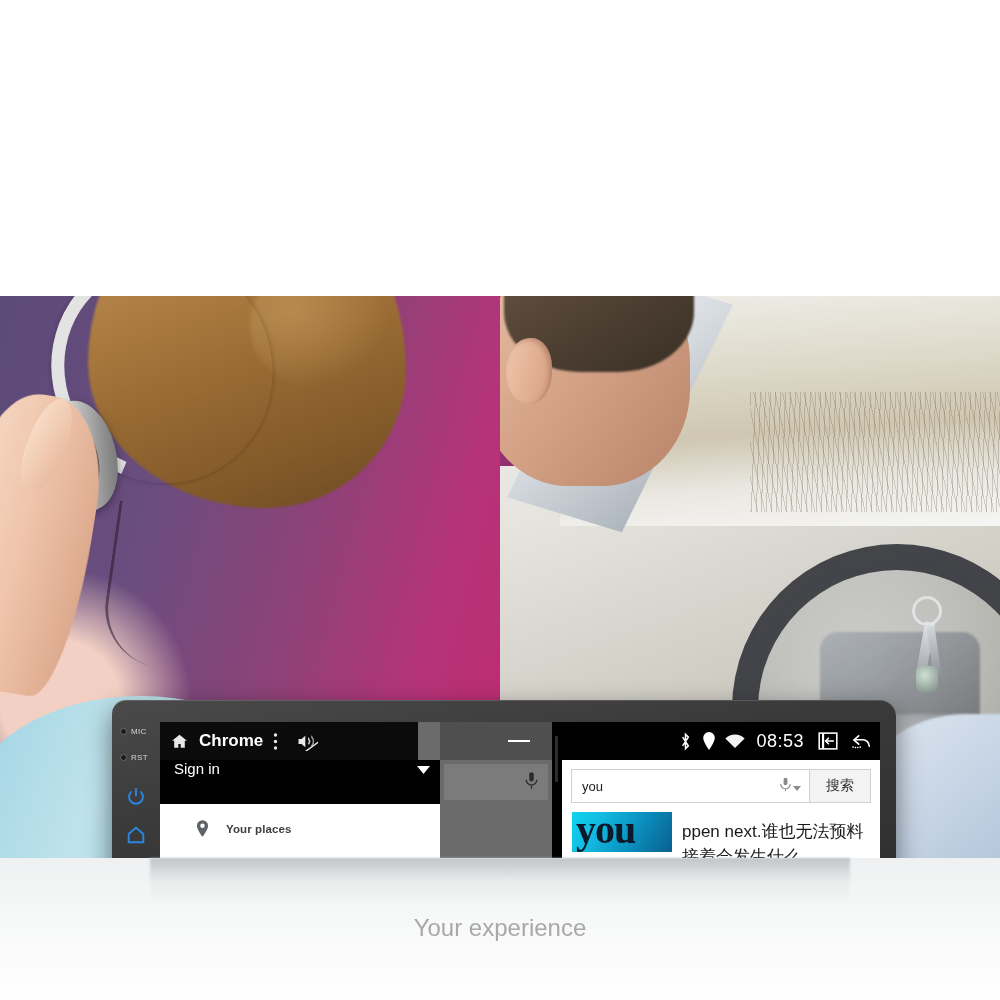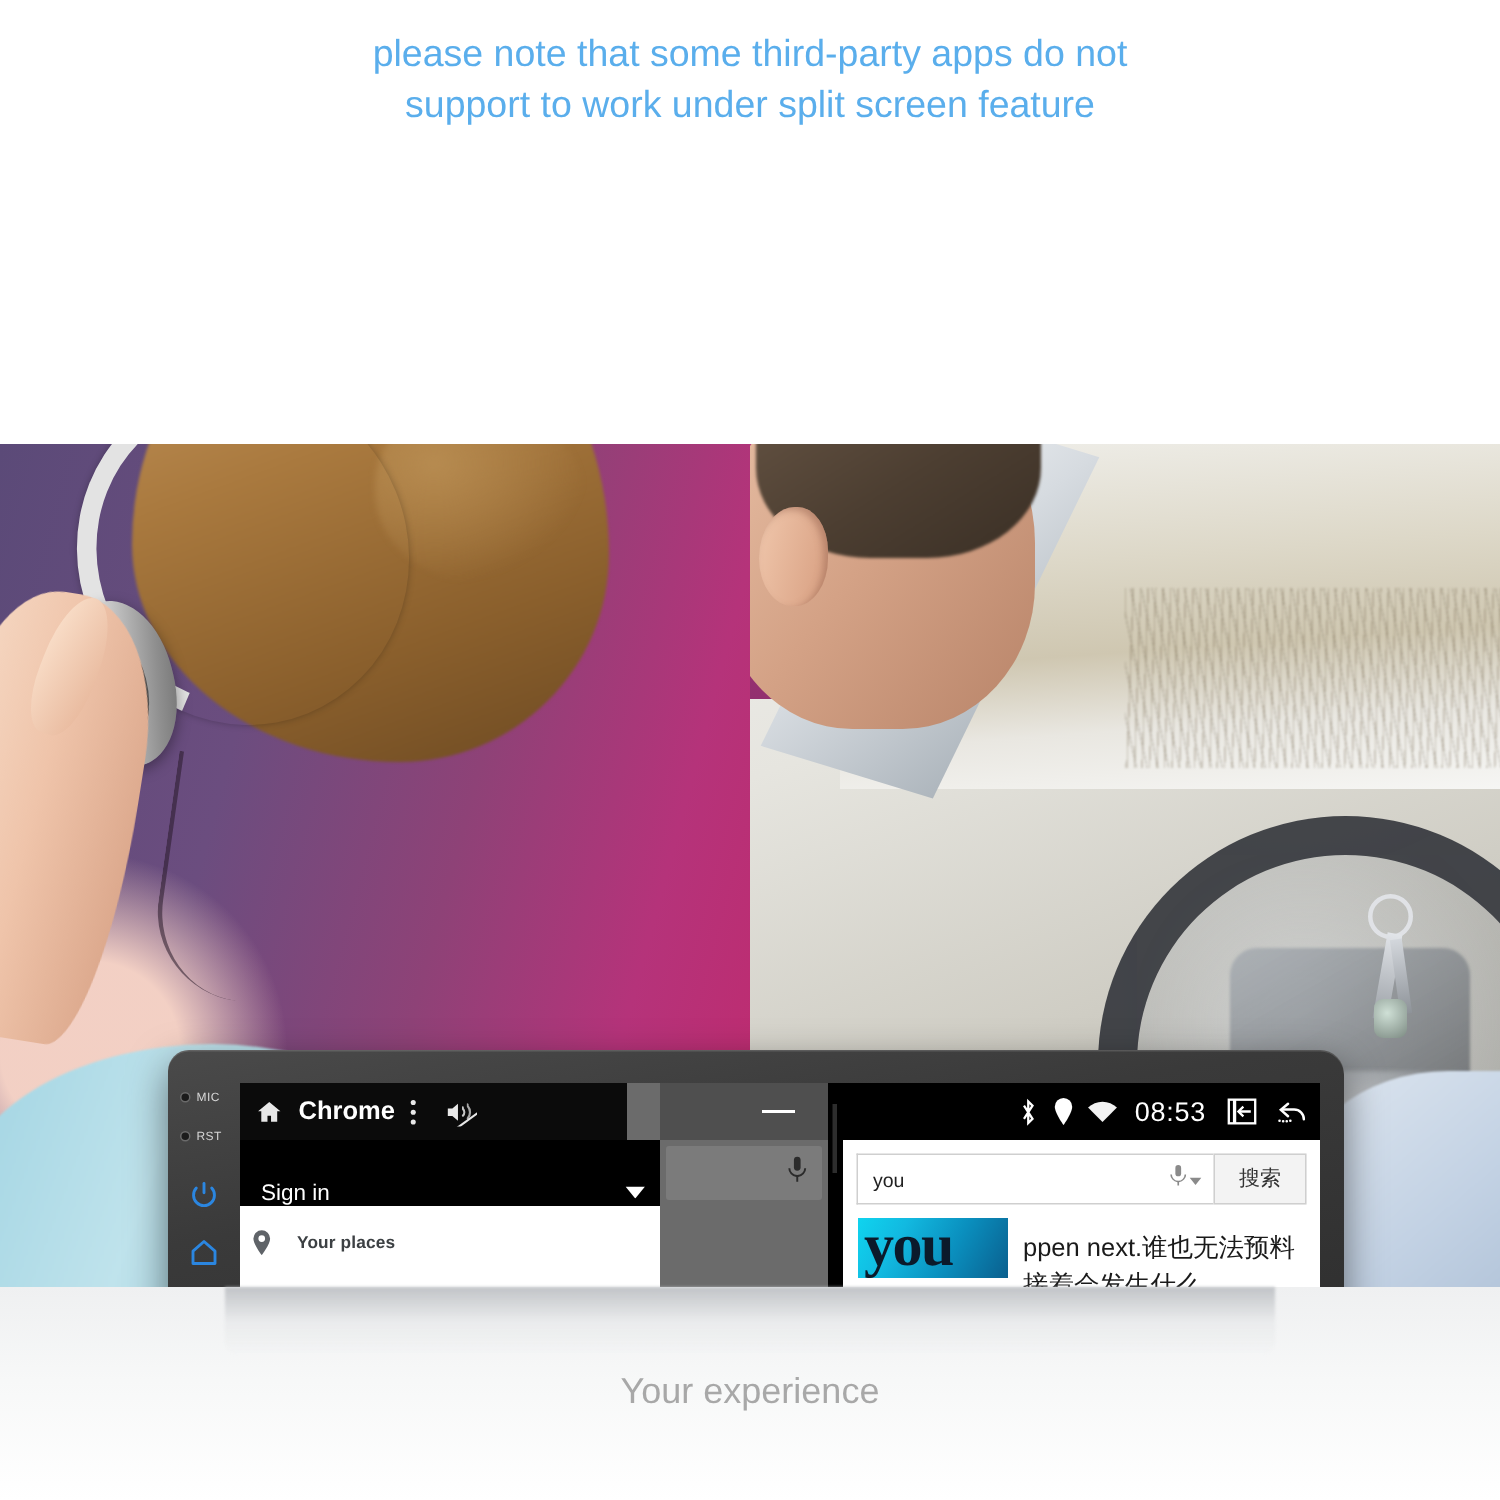--- a/index.html
+++ b/index.html
@@ -247,37 +247,37 @@
     position: absolute; left: 280px; top: 0; width: 112px; height: 38px;
     background: #4f4f4f;
   }
   .tb-handle {
     position: absolute; left: 348px; top: 18px; width: 22px; height: 2px;
     background: #ffffff;
   }
 
   .signin-bar {
     position: absolute; left: 0; top: 38px; width: 280px; height: 44px;
-    background: #000; display: flex; align-items: flex-end;
+    background: #000; display: flex; align-items: flex-start;
     padding: 0 10px 0 14px; justify-content: space-between;
   }
   .signin-txt { color: #fff; font-size: 15px; }
   .searchstub {
     position: absolute; left: 284px; top: 42px; width: 104px; height: 36px;
     background: #7b7b7b; border-radius: 2px;
     display: flex; align-items: center; justify-content: flex-end; padding-right: 10px;
   }
 
   .drawer {
     position: absolute; left: 0; top: 82px; width: 280px; height: 330px;
     background: #fff;
   }
   .d-group { padding: 6px 0; }
   .d-item {
-    height: 37px; display: flex; align-items: center; gap: 14px; padding-left: 4px;
+    height: 37px; display: flex; align-items: center; gap: 14px; padding-left: 32px;
     cursor: default;
   }
   .d-ico { width: 20px; display: flex; justify-content: center; color: #5f6368; }
   .d-lab { font-size: 11.5px; color: #3c4043; font-weight: 700; letter-spacing: .1px; }
 
   .map-canvas {
     position: absolute; left: 280px; top: 82px; width: 112px; height: 330px;
     background: #6b6b6b;
   }
 
@@ -342,24 +342,20 @@
   }
   .caption {
     position: absolute; left: 0; top: 56px; width: 1000px;
     text-align: center; font-size: 24px; color: #a8a8a8; font-weight: 400;
   }
 </style>
 </head>
 <body>
 
 <div class="header">
-  <div class="h-sub2">
-    <div>please note that some third-party apps do not</div>
-    <div>support to work under split screen feature</div>
-  </div>
 </div>
 
 <div class="photoband">
 
   <div class="bg-left">
     <div class="hair"></div>
     <div class="hair-wisp"></div>
     <div class="hp-band"></div>
     <div class="hp-cup"></div>
     <div class="hp-cup-in"></div>

